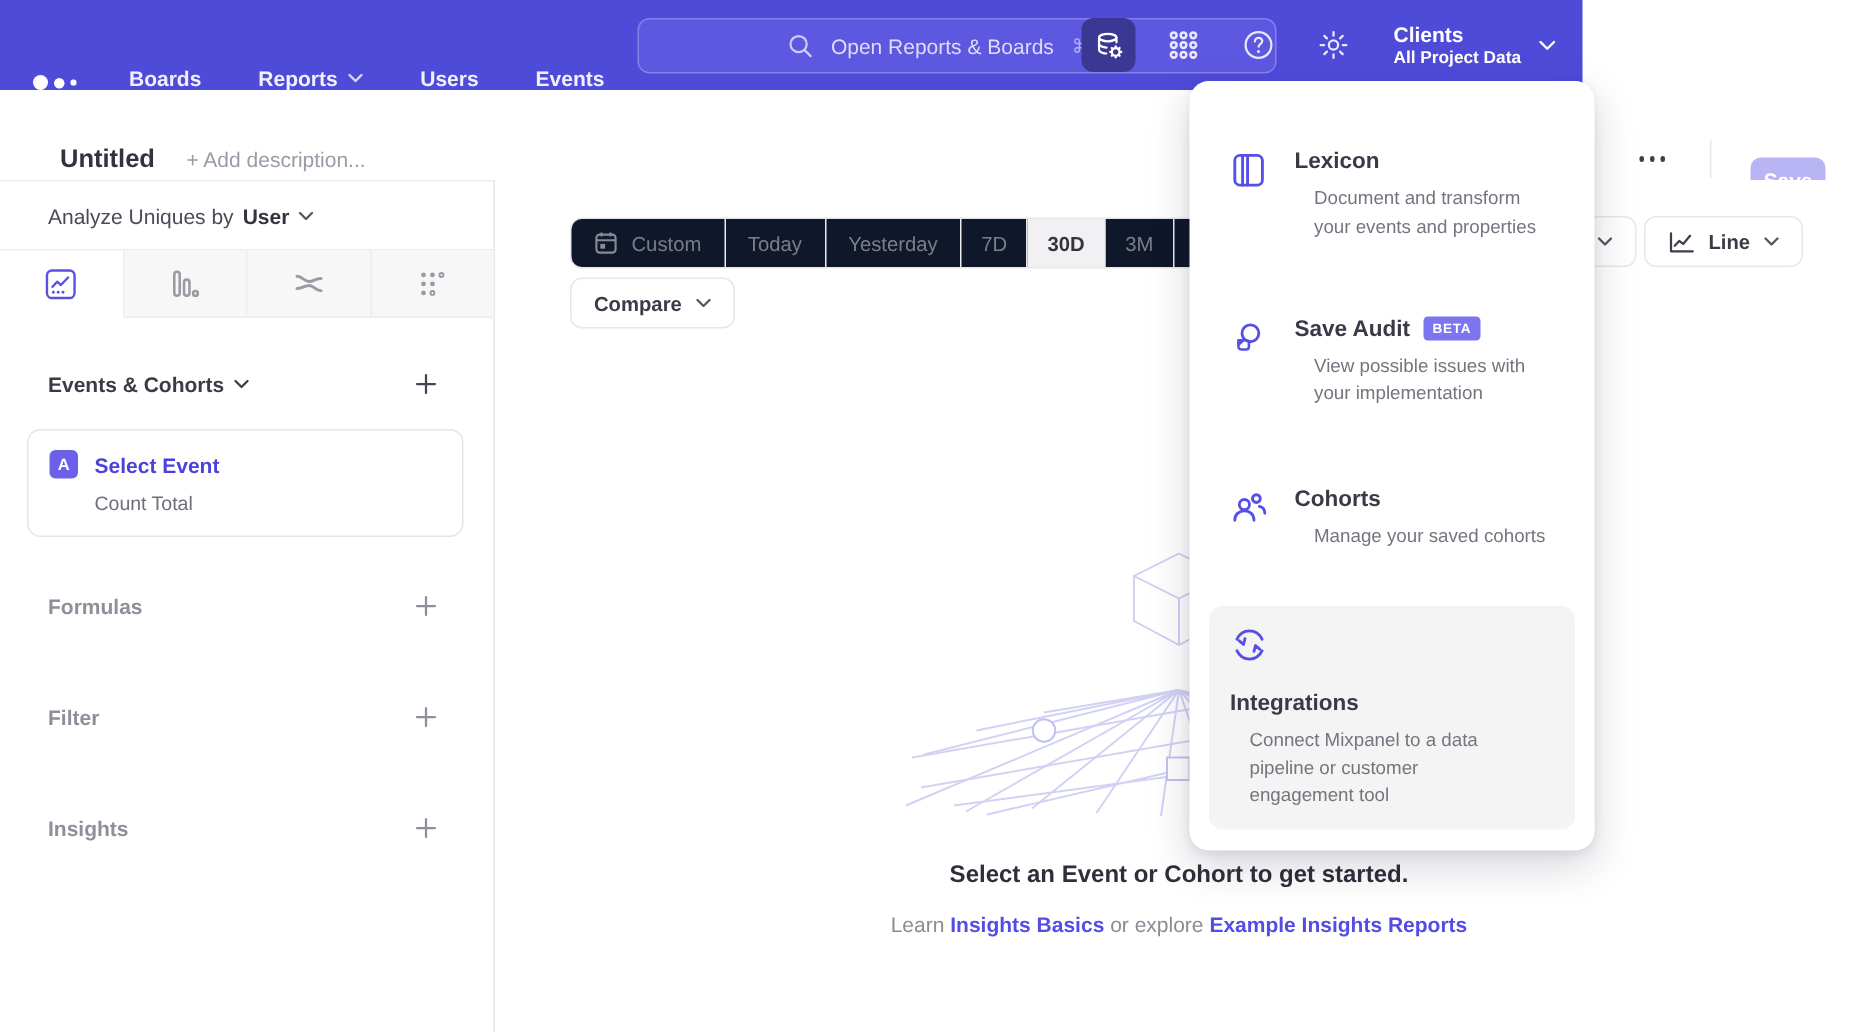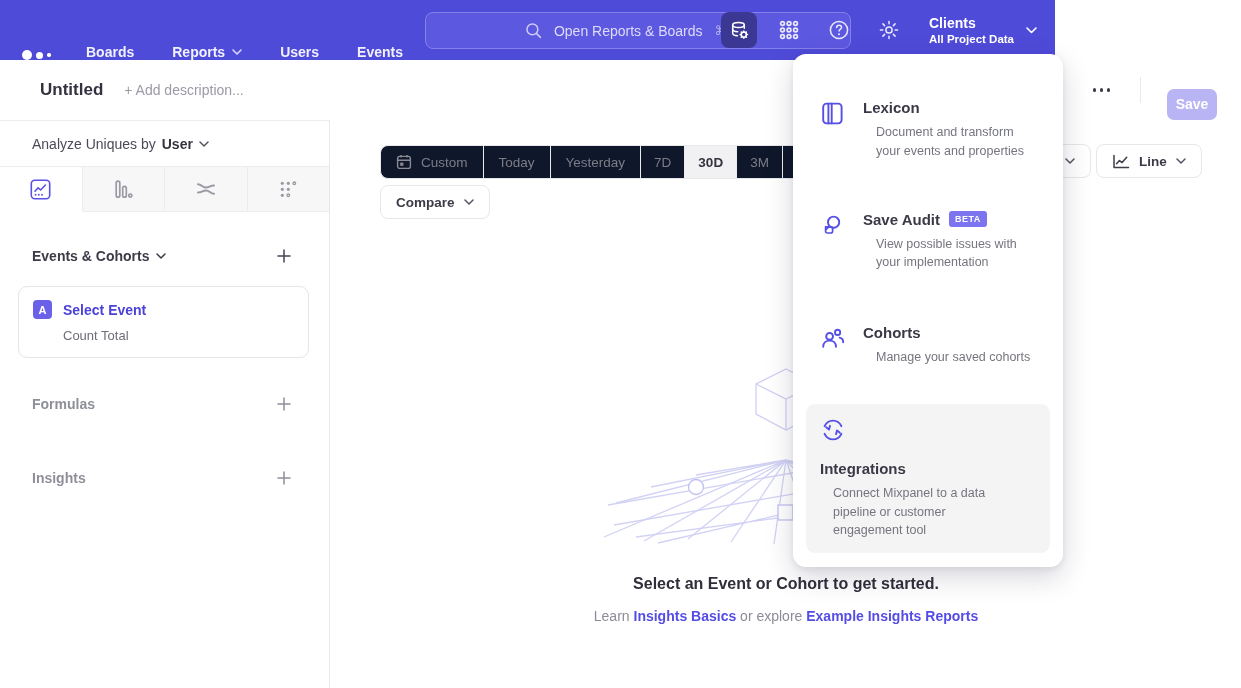--- a/index.html
+++ b/index.html
@@ -20,21 +20,21 @@
   .searchbar .ph { color:#dedcf9; font-size:14px; }
   .searchbar .sc { color:#b3aff2; font-size:13px; }
   .nav-right { position:absolute; right:18px; top:0; height:60px; display:flex; align-items:center; gap:14px; }
   .icon-btn { width:36px; height:36px; border-radius:8px; display:flex; align-items:center; justify-content:center; cursor:pointer; }
   .icon-btn.active { background:#3b3894; }
   .project-switch { display:flex; align-items:center; gap:12px; margin-left:8px; cursor:pointer; color:#fff; }
   .project-switch .org { font-size:14px; font-weight:700; }
   .project-switch .proj { font-size:11.5px; font-weight:700; margin-top:2px; }
 
   
-  .report-header { position:absolute; left:0; top:60px; width:1241px; height:60px; background:#fff; display:flex; align-items:center; }
+  .report-header { position:absolute; left:0; top:76px; width:1241px; height:60px; background:#fff; display:flex; align-items:center; }
   .report-title { margin-left:40px; font-size:17px; font-weight:700; color:#343240; cursor:text; }
   .report-desc { margin-left:21px; font-size:14px; color:#9b9aa6; cursor:text; }
   .header-actions { position:absolute; right:24px; top:0; height:60px; display:flex; align-items:center; gap:26px; }
   .hdr-divider { width:1px; height:26px; background:#e9e9ed; }
   .save-btn { width:50px; height:31px; background:#b9b4f3; color:#fff; font-size:14px; font-weight:700; border:none; border-radius:7px; cursor:pointer; font-family:inherit;margin-top:28px; }
   .dots3 { display:flex; gap:3.5px; cursor:pointer; padding:4px; }
   .dots3 i { width:3.5px; height:3.5px; background:#3f3d4a; border-radius:50%; display:block; }
 
   
   .sidebar { position:absolute; left:0; top:120px; width:330px; height:568px; background:#fff; border-right:1px solid #e8e8eb; border-top:1px solid #ececef; }
@@ -265,20 +265,28 @@
 
   <div class="side-section" style="margin-top:37px;">
     <span class="lbl muted">Formulas</span>
     <span class="plus">
       <svg width="14" height="14" viewBox="0 0 14 14">
           <path d="M7 1v12M1 7h12" stroke="#8f8f9a" stroke-width="1.5" stroke-linecap="round"></path>
         </svg>
     </span>
   </div>
 
+  <div class="side-section" style="margin-top:56px;">
+    <span class="lbl muted">Filter</span>
+    <span class="plus">
+      <svg width="14" height="14" viewBox="0 0 14 14">
+          <path d="M7 1v12M1 7h12" stroke="#8f8f9a" stroke-width="1.5" stroke-linecap="round"></path>
+        </svg>
+    </span>
+  </div>
 
   <div class="side-section" style="margin-top:56px;">
     <span class="lbl muted">Insights</span>
     <span class="plus">
       <svg width="14" height="14" viewBox="0 0 14 14">
           <path d="M7 1v12M1 7h12" stroke="#8f8f9a" stroke-width="1.5" stroke-linecap="round"></path>
         </svg>
     </span>
   </div>
 </aside>

